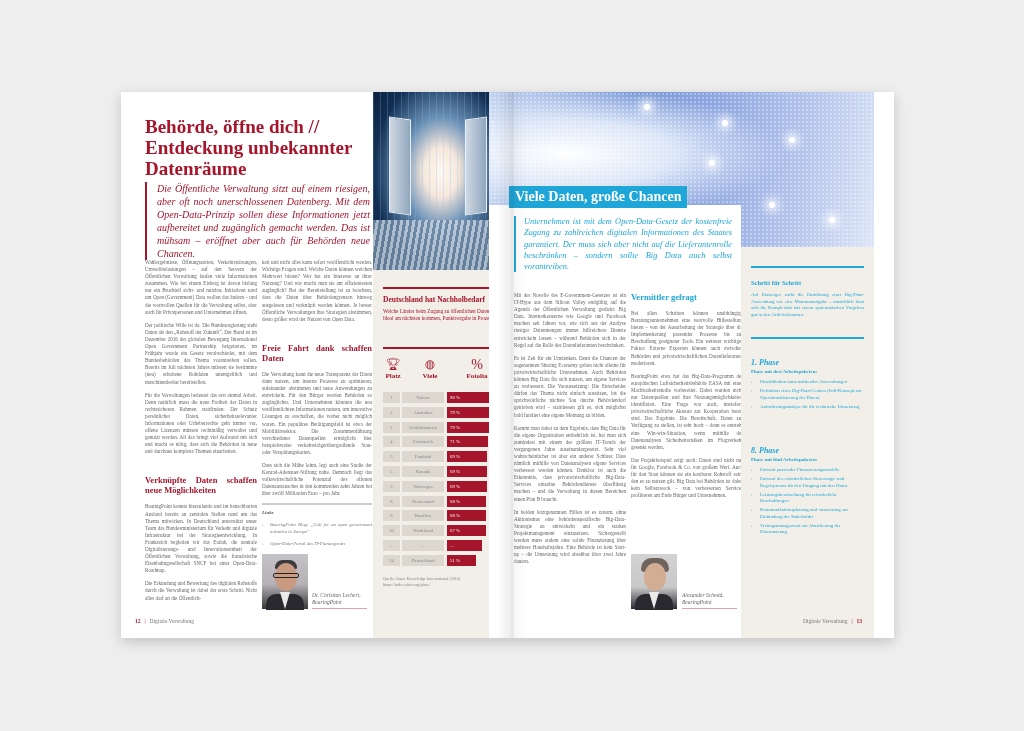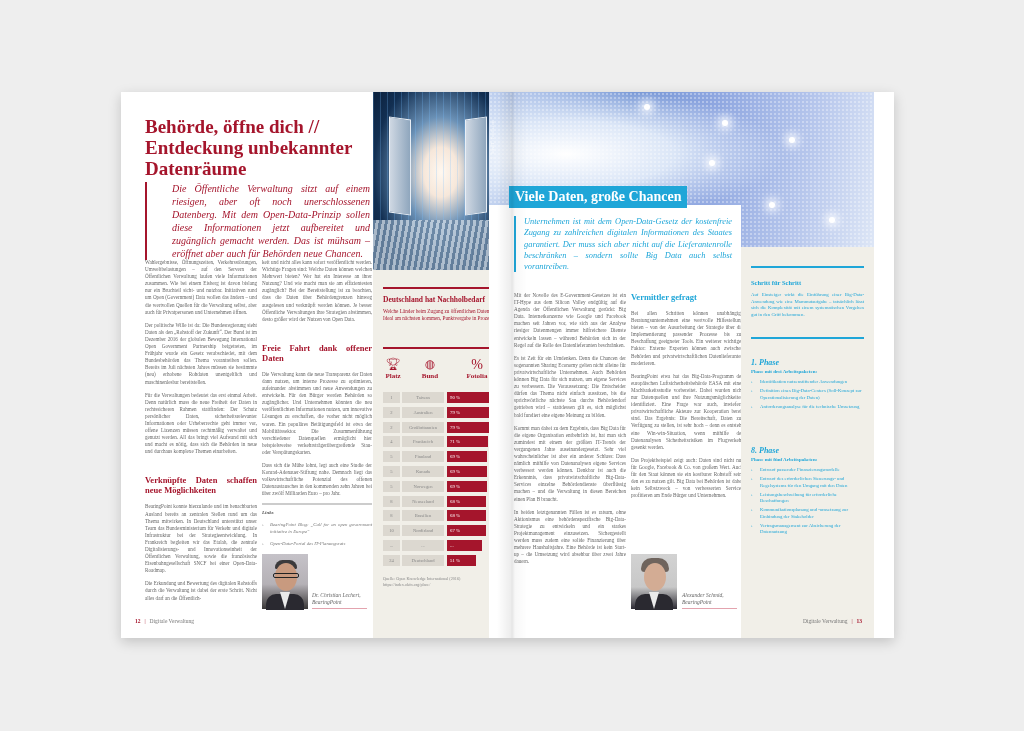--- a/index.html
+++ b/index.html
@@ -21,21 +21,21 @@
       background: linear-gradient(90deg, rgba(0,0,0,0) 0%, rgba(0,0,0,0.07) 45%, rgba(0,0,0,0.1) 50%, rgba(0,0,0,0.03) 60%, rgba(0,0,0,0) 100%);
       pointer-events: none; z-index: 5;
     }
     
     .headline {
       position: absolute; left: 24px; top: 24px; width: 230px;
       color: #a5152c; font-weight: bold; font-size: 19px; line-height: 21px;
     }
     .lead {
       position: absolute; left: 24px; top: 90px; width: 225px;
-      border-left: 2px solid #a5152c; padding-left: 25px;
+      border-left: 2px solid #a5152c; padding-left: 10px;
       color: #a5152c; font-style: italic; font-size: 10px; line-height: 13px; text-align: justify;
     }
     .col { position: absolute; font-size: 5.1px; line-height: 7.1px; color: #666; text-align: justify; }
     .col p { margin-bottom: 6px; }
     .col h3 { color: #a5152c; font-size: 8.5px; line-height: 10px; margin: 20px 0 8px; font-weight: bold; }
     .col-l1 { left: 24px; top: 167px; width: 112px; }
     .col-l2 { left: 141px; top: 167px; width: 110px; }
     .links { border-top: 2px solid #ccc; padding-top: 4px; margin-top: 6px; }
     .links .title { font-style: italic; font-weight: bold; color: #555; font-size: 5px; margin-bottom: 4px; }
     .links li { list-style: none; font-style: italic; font-size: 4.8px; color: #777; margin-bottom: 5px; padding-left: 8px; position: relative; }
@@ -139,21 +139,21 @@
       <p>Wahlergebnisse, Öffnungszeiten, Verkehrsstörungen, Umweltbelastungen – auf den Servern der Öffentlichen Verwaltung laufen viele Informationen zusammen. Wie bei einem Eisberg ist davon bislang nur ein Bruchteil sicht- und nutzbar. Initiativen rund um Open (Government) Data wollen das ändern – und die wertvollen Quellen für die Verwaltung selbst, aber auch für Privatpersonen und Unternehmen öffnen.</p>
       <p>Der politische Wille ist da: Die Bundesregierung sieht Daten als den „Rohstoff der Zukunft“. Der Bund ist im Dezember 2016 der globalen Bewegung International Open Government Partnership beigetreten, im Frühjahr wurde ein Gesetz verabschiedet, mit dem Bundesbehörden das Thema vorantreiben sollen. Bereits im Juli nächsten Jahres müssen sie bestimmte (neu) erhobene Rohdaten unentgeltlich und maschinenlesbar bereitstellen.</p>
       <p>Für die Verwaltungen bedeutet das erst einmal Arbeit. Denn natürlich muss die neue Freiheit der Daten in rechtssicheren Rahmen stattfinden: Der Schutz persönlicher Daten, sicherheitsrelevanter Informationen oder Urheberrechte geht immer vor, offene Lizenzen müssen rechtmäßig verwaltet und genutzt werden. All das bringt viel Aufwand mit sich und macht es nötig, dass sich die Behörden in neue und durchaus komplexe Themen einarbeiten.</p>
       <h3>Verknüpfte Daten schaffen neue Möglichkeiten</h3>
       <p>BearingPoint konnte hierzulande und im benachbarten Ausland bereits an zentralen Stellen rund um das Thema mitwirken. In Deutschland unterstützt unser Team das Bundesministerium für Verkehr und digitale Infrastruktur bei der Strategieentwicklung. In Frankreich begleiten wir das Etalab, die zentrale Digitalisierungs- und Innovationseinheit der Öffentlichen Verwaltung, sowie die französische Eisenbahngesellschaft SNCF bei einer Open-Data-Roadmap.</p>
       <p>Die Erkundung und Bewertung des digitalen Rohstoffs durch die Verwaltung ist dabei der erste Schritt. Nicht alles darf an die Öffentlich-</p>
     </div>
 
     <div class="col col-l2">
       <p>keit und nicht alles kann sofort veröffentlicht werden. Wichtige Fragen sind: Welche Daten können welchen Mehrwert bieten? Wer hat ein Interesse an ihrer Nutzung? Und wie macht man sie am effizientesten zugänglich? Bei der Bereitstellung ist zu beachten, dass die Daten über Behördengrenzen hinweg ausgelesen und verknüpft werden können. Je besser Öffentliche Verwaltungen ihre Strategien abstimmen, desto größer wird der Nutzen von Open Data.</p>
-      <h3>Freie Fahrt dank offener Daten</h3>
+      <h3>Freie Fahrt dank schaffen Daten</h3>
       <p>Die Verwaltung kann die neue Transparenz der Daten dann nutzen, um interne Prozesse zu optimieren, aufeinander abstimmen und neue Anwendungen zu entwickeln. Für den Bürger werden Behörden so zugänglicher. Und Unternehmen könnten die neu veröffentlichten Informationen nutzen, um innovative Lösungen zu erschaffen, die vorher nicht möglich waren. Ein populäres Betätigungsfeld ist etwa der Mobilitätssektor. Die Zusammenführung verschiedener Datenquellen ermöglicht hier beispielsweise verkehrsträgerübergreifende Stau- oder Verspätungskarten.</p>
       <p>Dass sich die Mühe lohnt, legt auch eine Studie der Konrad-Adenauer-Stiftung nahe. Demnach liegt das volkswirtschaftliche Potenzial des offenen Datenaustausches in den kommenden zehn Jahren bei über zwölf Milliarden Euro – pro Jahr.</p>
       <div class="links">
         <div class="title">Links</div>
         <ul>
           <li>BearingPoint Blog: „Call for an open government initiative in Europe“</li>
           <li>Open-Data-Portal des IT-Planungsrats</li>
         </ul>
       </div>
     </div>
@@ -184,21 +184,21 @@
       <div class="sb-desc">Welche Länder beim Zugang zu öffentlichen Daten dem Ideal am nächsten kommen, Punktvergabe in Prozent.</div>
       <div class="sb-rule" style="top:77px;"></div>
 
       <div class="icons-row">
         <div class="ic ic-platz">
           <span class="glyph">🏆︎</span>
           <span class="lbl">Platz</span>
         </div>
         <div class="ic ic-land">
           <span class="glyph">◍</span>
-          <span class="lbl">Bund</span>
+          <span class="lbl">Viele</span>
         </div>
         <div class="ic ic-punkte">
           <span class="glyph" style="font-size:14px;">%</span>
           <span class="lbl">Fotolia</span>
         </div>
       </div>
 
       <div class="rows" id="rows">
           <div class="row" style="top: 0px;">
             <div class="cell rank">1</div>

